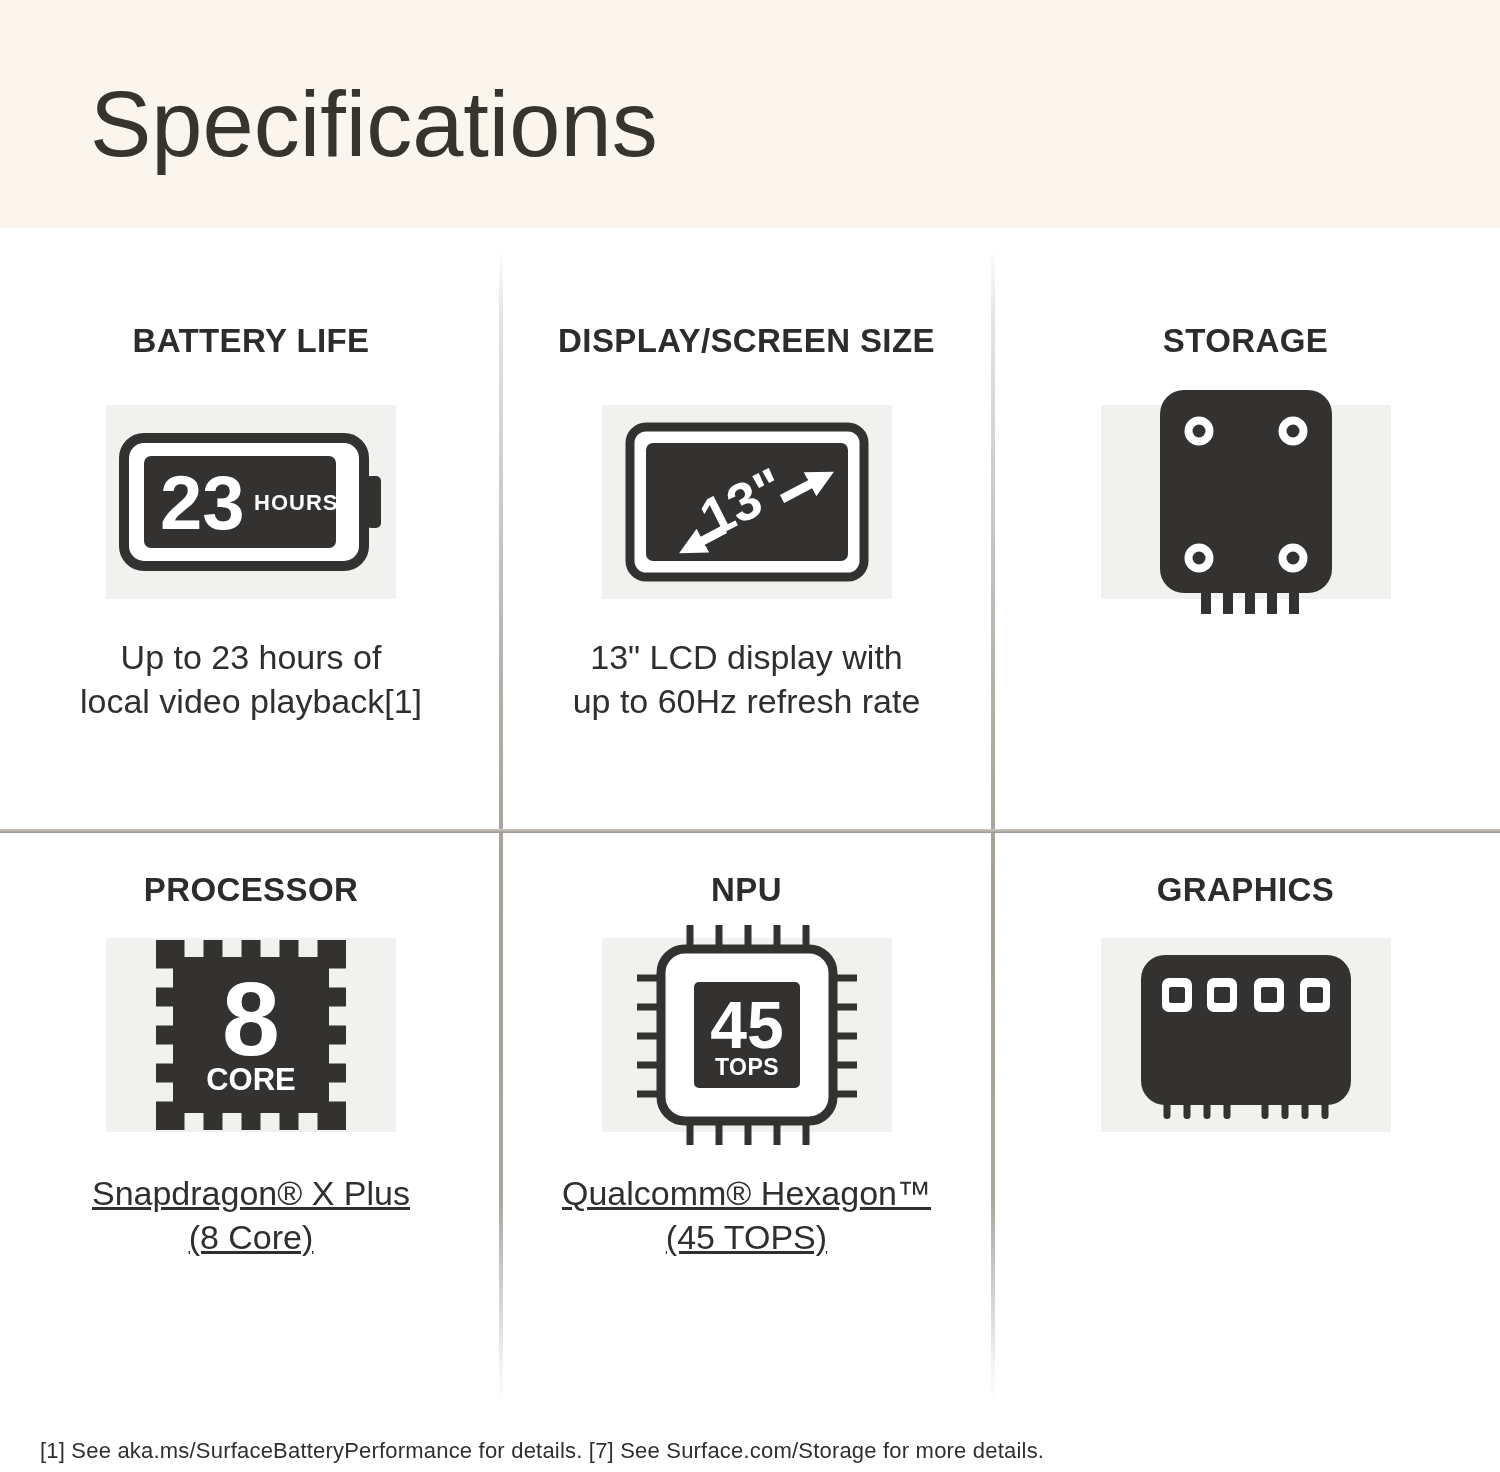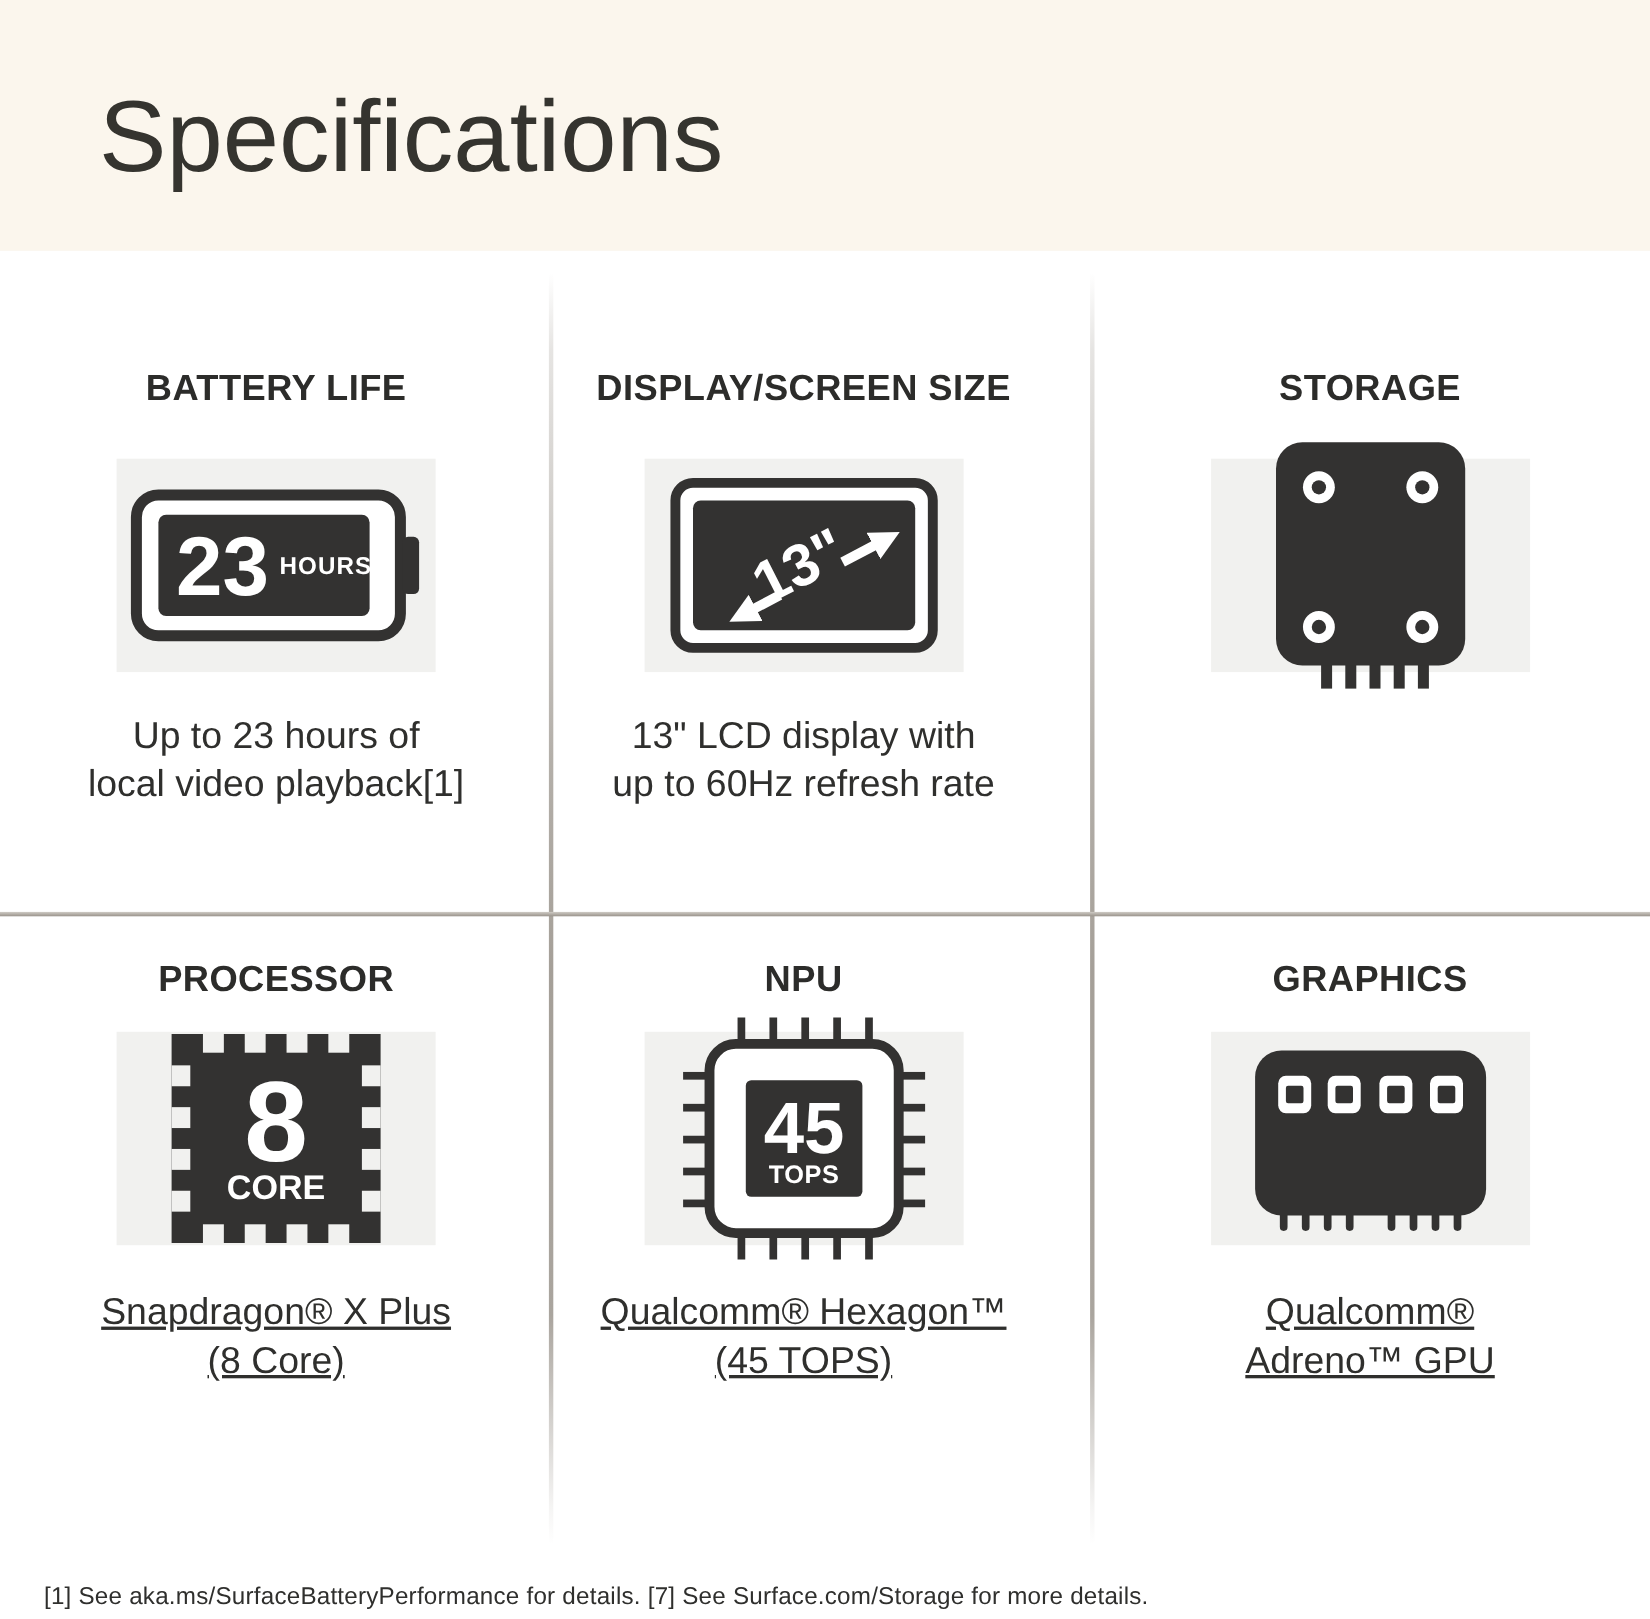--- a/index.html
+++ b/index.html
@@ -25,22 +25,22 @@
       rgba(155,149,141,0) 0%, rgba(155,149,141,0.25) 6%,
       rgba(155,149,141,0.75) 38%, rgba(155,149,141,0.9) 55%,
       rgba(155,149,141,0.85) 82%, rgba(155,149,141,0.1) 97%, rgba(155,149,141,0) 100%);}
   .vdiv.v1{left:499px;}
   .vdiv.v2{left:991px;}
   .hdiv{position:absolute;left:0;top:829px;width:1500px;height:4px;
     background:linear-gradient(to bottom,#CFCBC5,#99938B);}
 
   
   .cell{position:absolute;display:flex;flex-direction:column;align-items:center;}
-  .cell.c1{left:0;width:502px;}   .cell.c2{left:486px;width:489px;}   .cell.c3{left:991px;width:509px;}
-  .cell.r1{top:237px;height:593px;padding-top:84px;margin-top:12px;}
+  .cell.c1{left:0;width:502px;}   .cell.c2{left:502px;width:489px;}   .cell.c3{left:991px;width:509px;}
+  .cell.r1{top:237px;height:593px;padding-top:84px;}
   .cell.r2{top:830px;height:582px;padding-top:40px;}
   .cell-title{margin:0;font-size:33px;font-weight:700;letter-spacing:0.4px;color:#2C2C2A;line-height:40px;text-align:center;}
   .tile{width:290px;height:194px;background:var(--tile-bg);display:flex;align-items:center;justify-content:center;}
   .r1 .tile{margin-top:44px;} .r2 .tile{margin-top:28px;}
   .caption{margin:0;text-align:center;font-size:34px;line-height:44px;color:var(--text-dark);}
   .r1 .caption{margin-top:36px;} .r2 .caption{margin-top:39px;text-decoration:underline;}
 
   
   .tile svg{display:block;}
   .tile svg text{font-family:"Liberation Sans","DejaVu Sans",sans-serif;font-weight:bold;}
@@ -225,21 +225,17 @@
             <rect class="ic-dark" x="29" y="38" width="16" height="16" rx="2"></rect>
           <rect class="ic-white" x="67" y="29" width="30" height="34" rx="7"></rect>
             <rect class="ic-dark" x="74" y="38" width="16" height="16" rx="2"></rect>
           <rect class="ic-white" x="114" y="29" width="30" height="34" rx="7"></rect>
             <rect class="ic-dark" x="121" y="38" width="16" height="16" rx="2"></rect>
           <rect class="ic-white" x="160" y="29" width="30" height="34" rx="7"></rect>
             <rect class="ic-dark" x="167" y="38" width="16" height="16" rx="2"></rect>
         </g>
       </svg>
     </div>
-    <p class="caption">
-      <span>Qualcomm®</span><br>
-      <span>Adreno™ GPU</span>
-    </p>
   </section>
 
   <p class="footnote">[1] See aka.ms/SurfaceBatteryPerformance for details. [7] See Surface.com/Storage for more details.</p>
 
 </div>
 
 </body></html>

